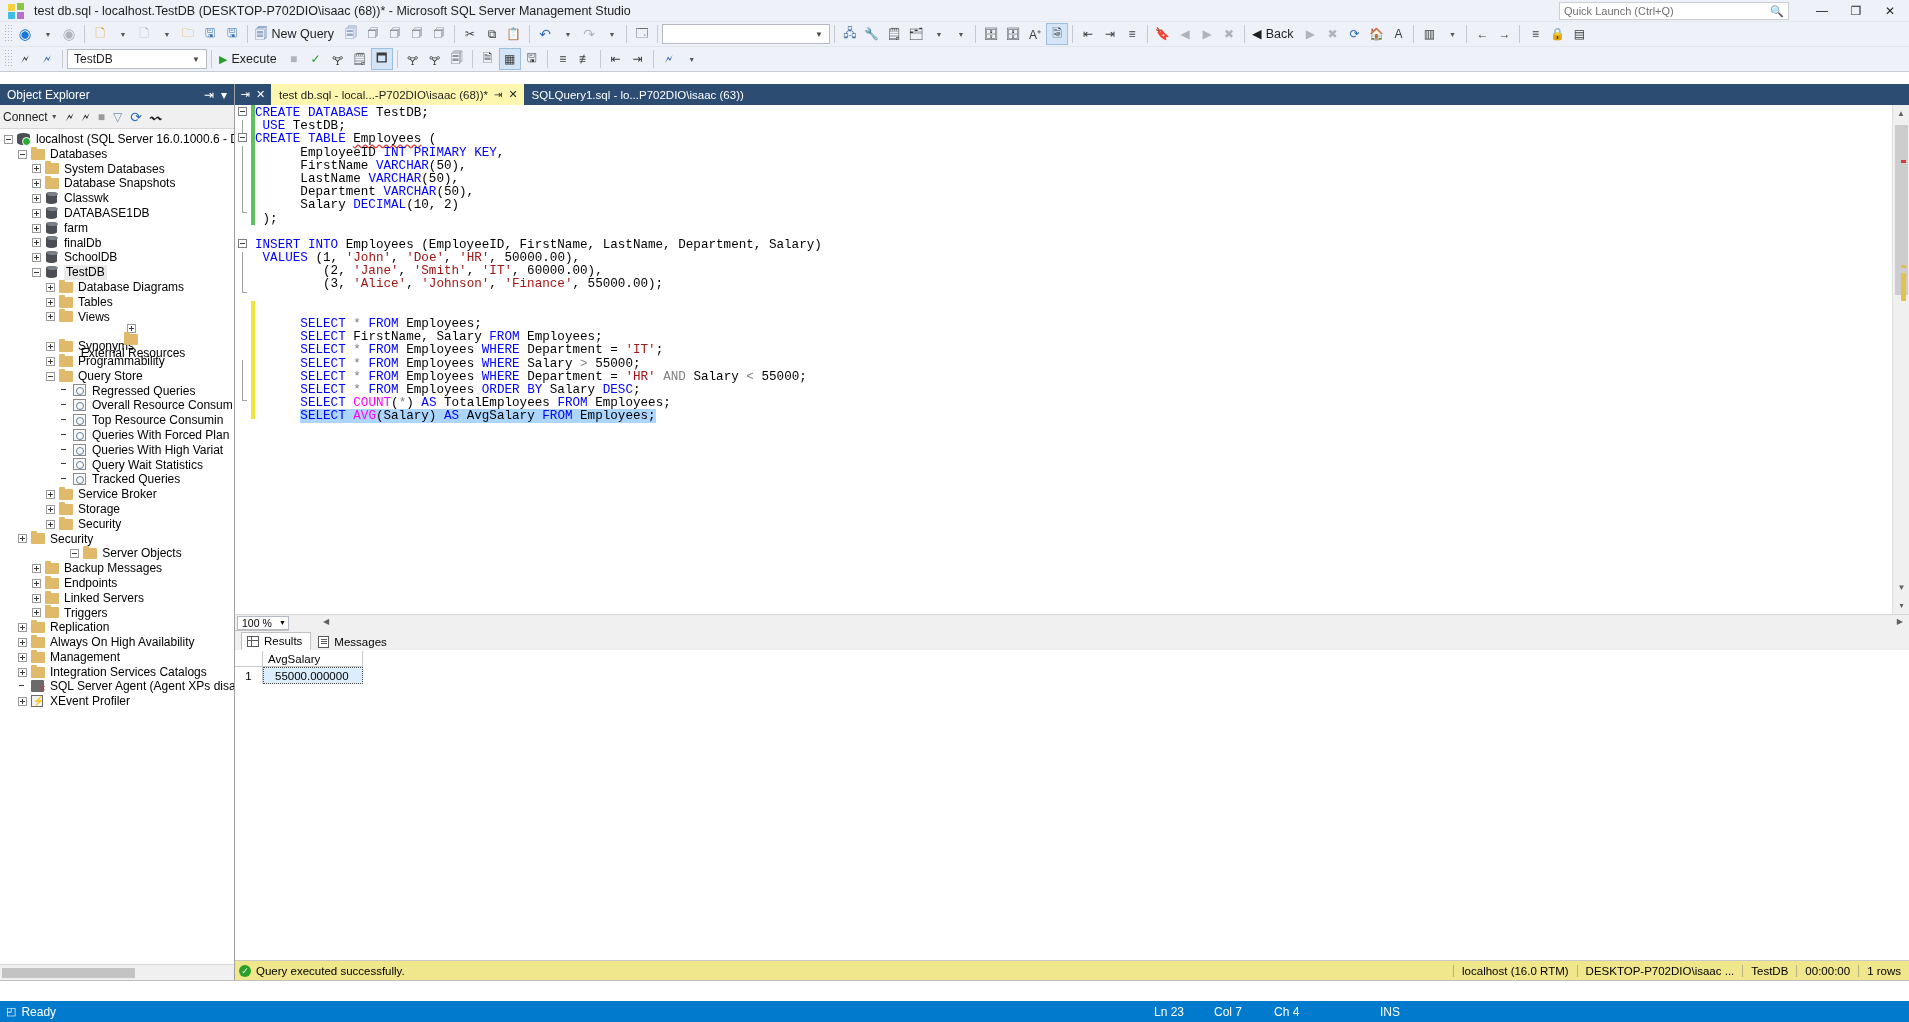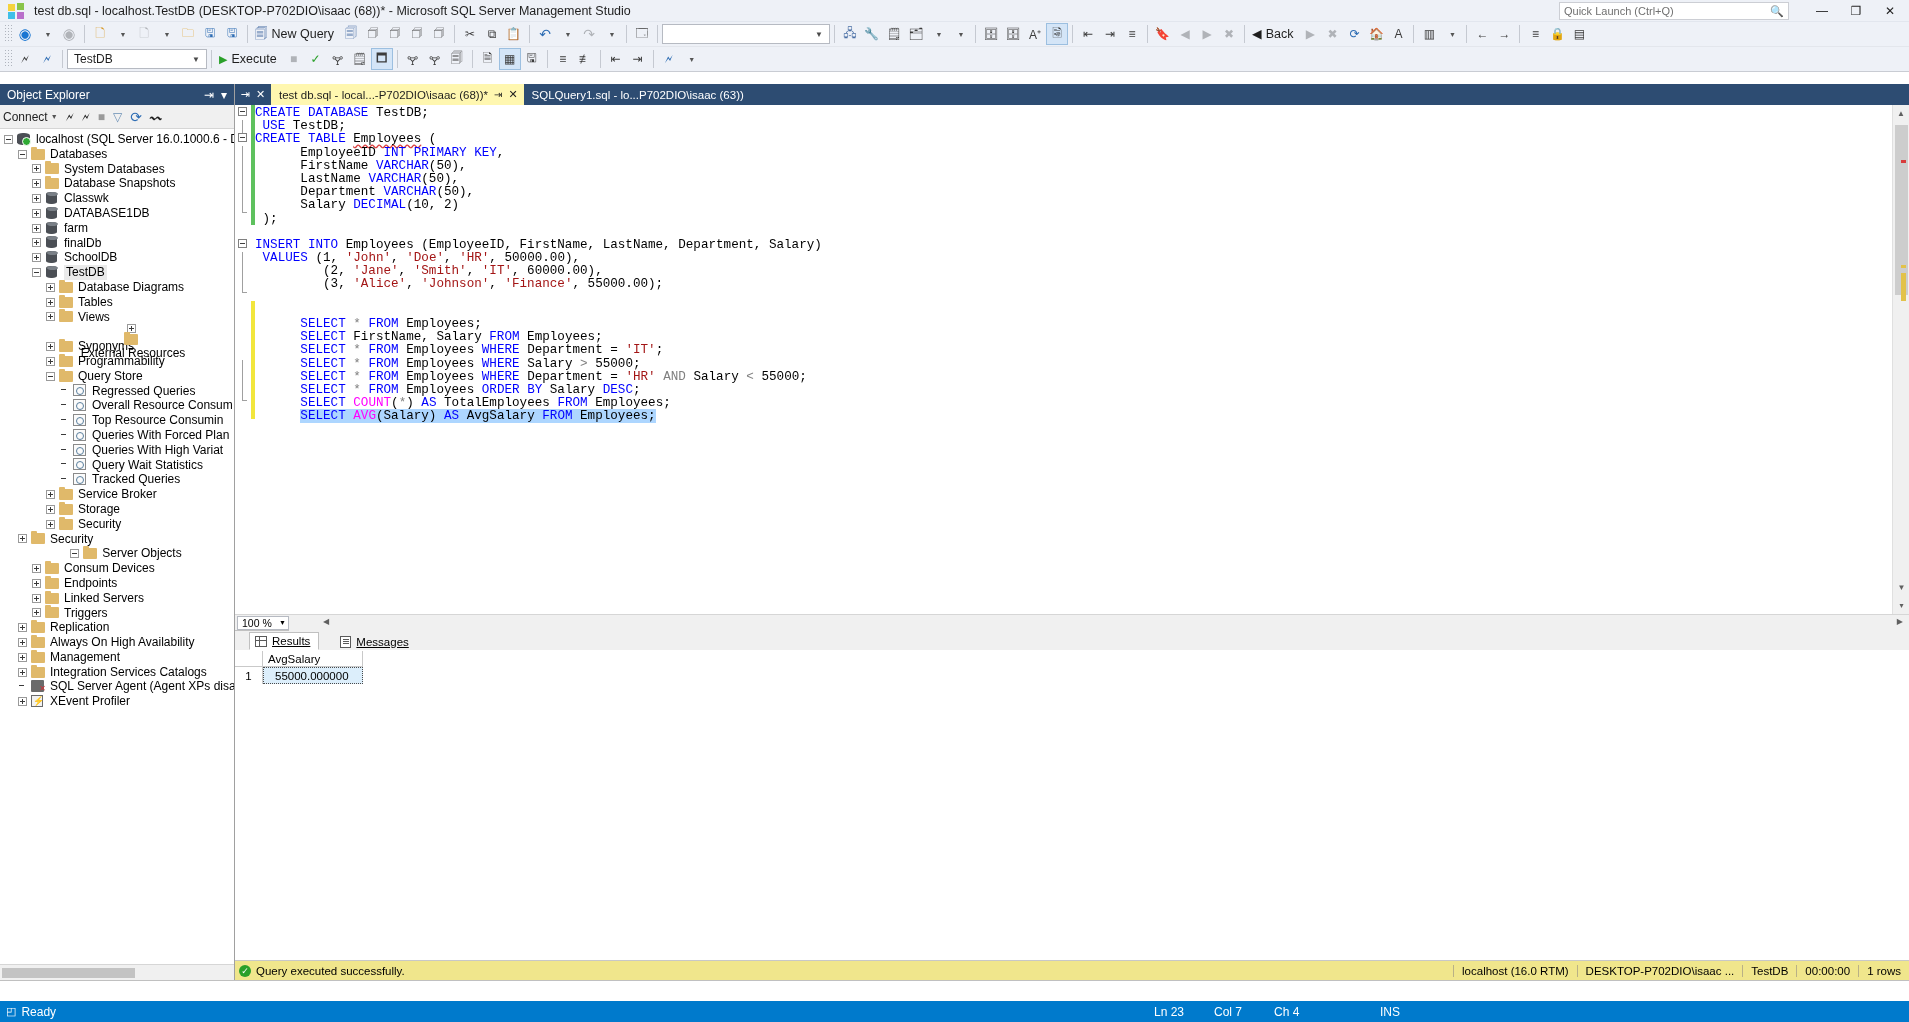--- a/index.html
+++ b/index.html
@@ -160,21 +160,21 @@
              border-top: 1px solid #d6d6d6; font-size: 11px; }
   .zoomsel { width: 52px; height: 14px; margin-left: 2px; border: 1px solid #b6bac2; background: #fff;
              display: flex; align-items: center; padding: 0 2px 0 4px; font-size: 10.5px; }
   .zoomsel .zc { margin-left: auto; font-size: 7px; }
   .hsplit { flex: 1; height: 16px; background: #f0f0f0; position: relative; }
   .hs-arrow { position: absolute; font-size: 8px; color: #606060; top: 2px; }
 
   
   .results { height: 350px; flex: none; display: flex; flex-direction: column; background: #ffffff;
              border-top: 1px solid #c0c0c0; }
-  .res-tabs { height: 19px; background: #f0f0f0; display: flex; align-items: flex-end; padding-left: 14px; gap: 16px; text-decoration: underline; }
+  .res-tabs { height: 19px; background: #f0f0f0; display: flex; align-items: flex-end; padding-left: 6px; gap: 2px; }
   .res-tab { display: flex; align-items: center; gap: 5px; padding: 2px 8px 2px 5px; font-size: 11.5px; }
   .res-tab.active { background: #ffffff; border: 1px solid #c0c0c0; border-bottom: 1px solid #fff; }
   .grid-icon { width: 12px; height: 11px; border: 1px solid #5a5a5a; position: relative; }
   .grid-icon::before { content:''; position:absolute; left:0; top:3px; width:10px; height:1px; background:#5a5a5a; }
   .grid-icon::after { content:''; position:absolute; left:3px; top:0; width:1px; height:9px; background:#5a5a5a; }
   .msg-icon { width: 11px; height: 12px; border: 1px solid #5a5a5a; background: #fff; position: relative; }
   .msg-icon::after { content:''; position:absolute; left:2px; top:2px; width:6px; height:1px;
                      box-shadow: 0 2px 0 #5a5a5a, 0 4px 0 #5a5a5a; background:#5a5a5a; }
   .res-grid { flex: 1; background: #ffffff; position: relative; padding-top: 1px; }
   .rg-head { display: flex; height: 16px; font-size: 11.5px; }
@@ -593,21 +593,21 @@
             <span class="ic">
               <span class="folder" style="display: block; position: absolute;"></span>
             </span>
             <span>Server Objects</span>
           </div>
           <div class="trow" style="padding-left: 32px;">
             <span class="exp plus"></span>
             <span class="ic">
               <span class="folder" style="display: block; position: absolute;"></span>
             </span>
-            <span>Consum Devices</span>
+            <span>Backup Messages</span>
           </div>
           <div class="trow" style="padding-left: 32px;">
             <span class="exp plus"></span>
             <span class="ic">
               <span class="folder" style="display: block; position: absolute;"></span>
             </span>
             <span>Endpoints</span>
           </div>
           <div class="trow" style="padding-left: 32px;">
             <span class="exp plus"></span>

